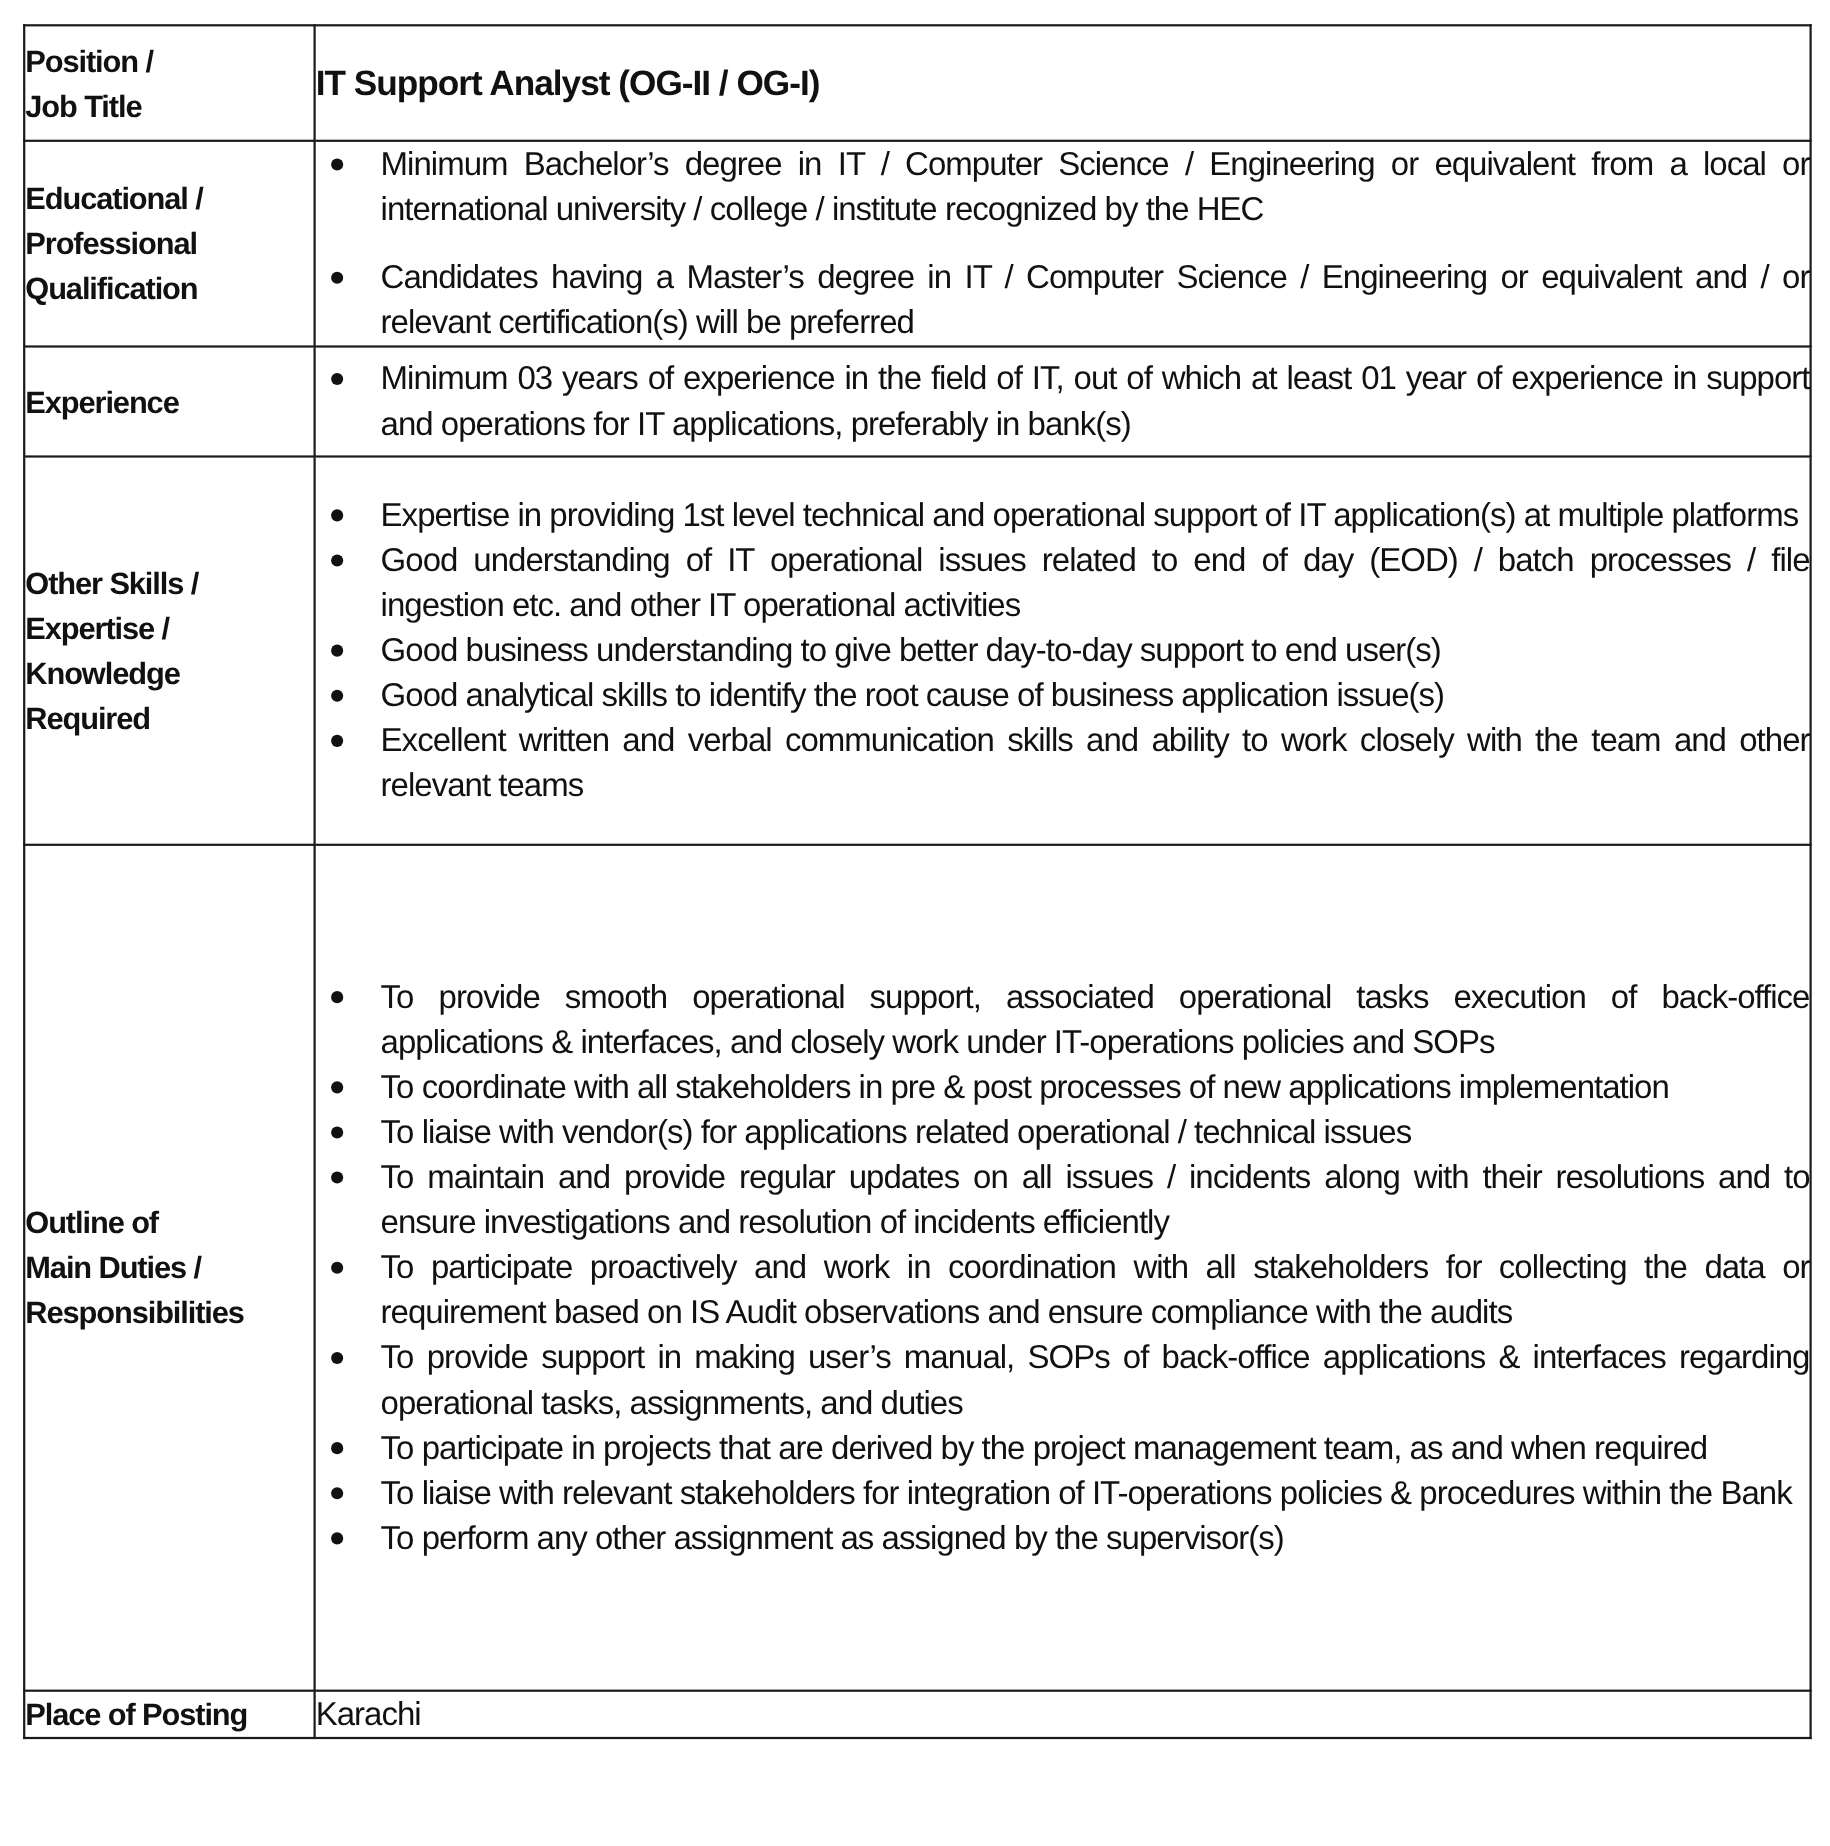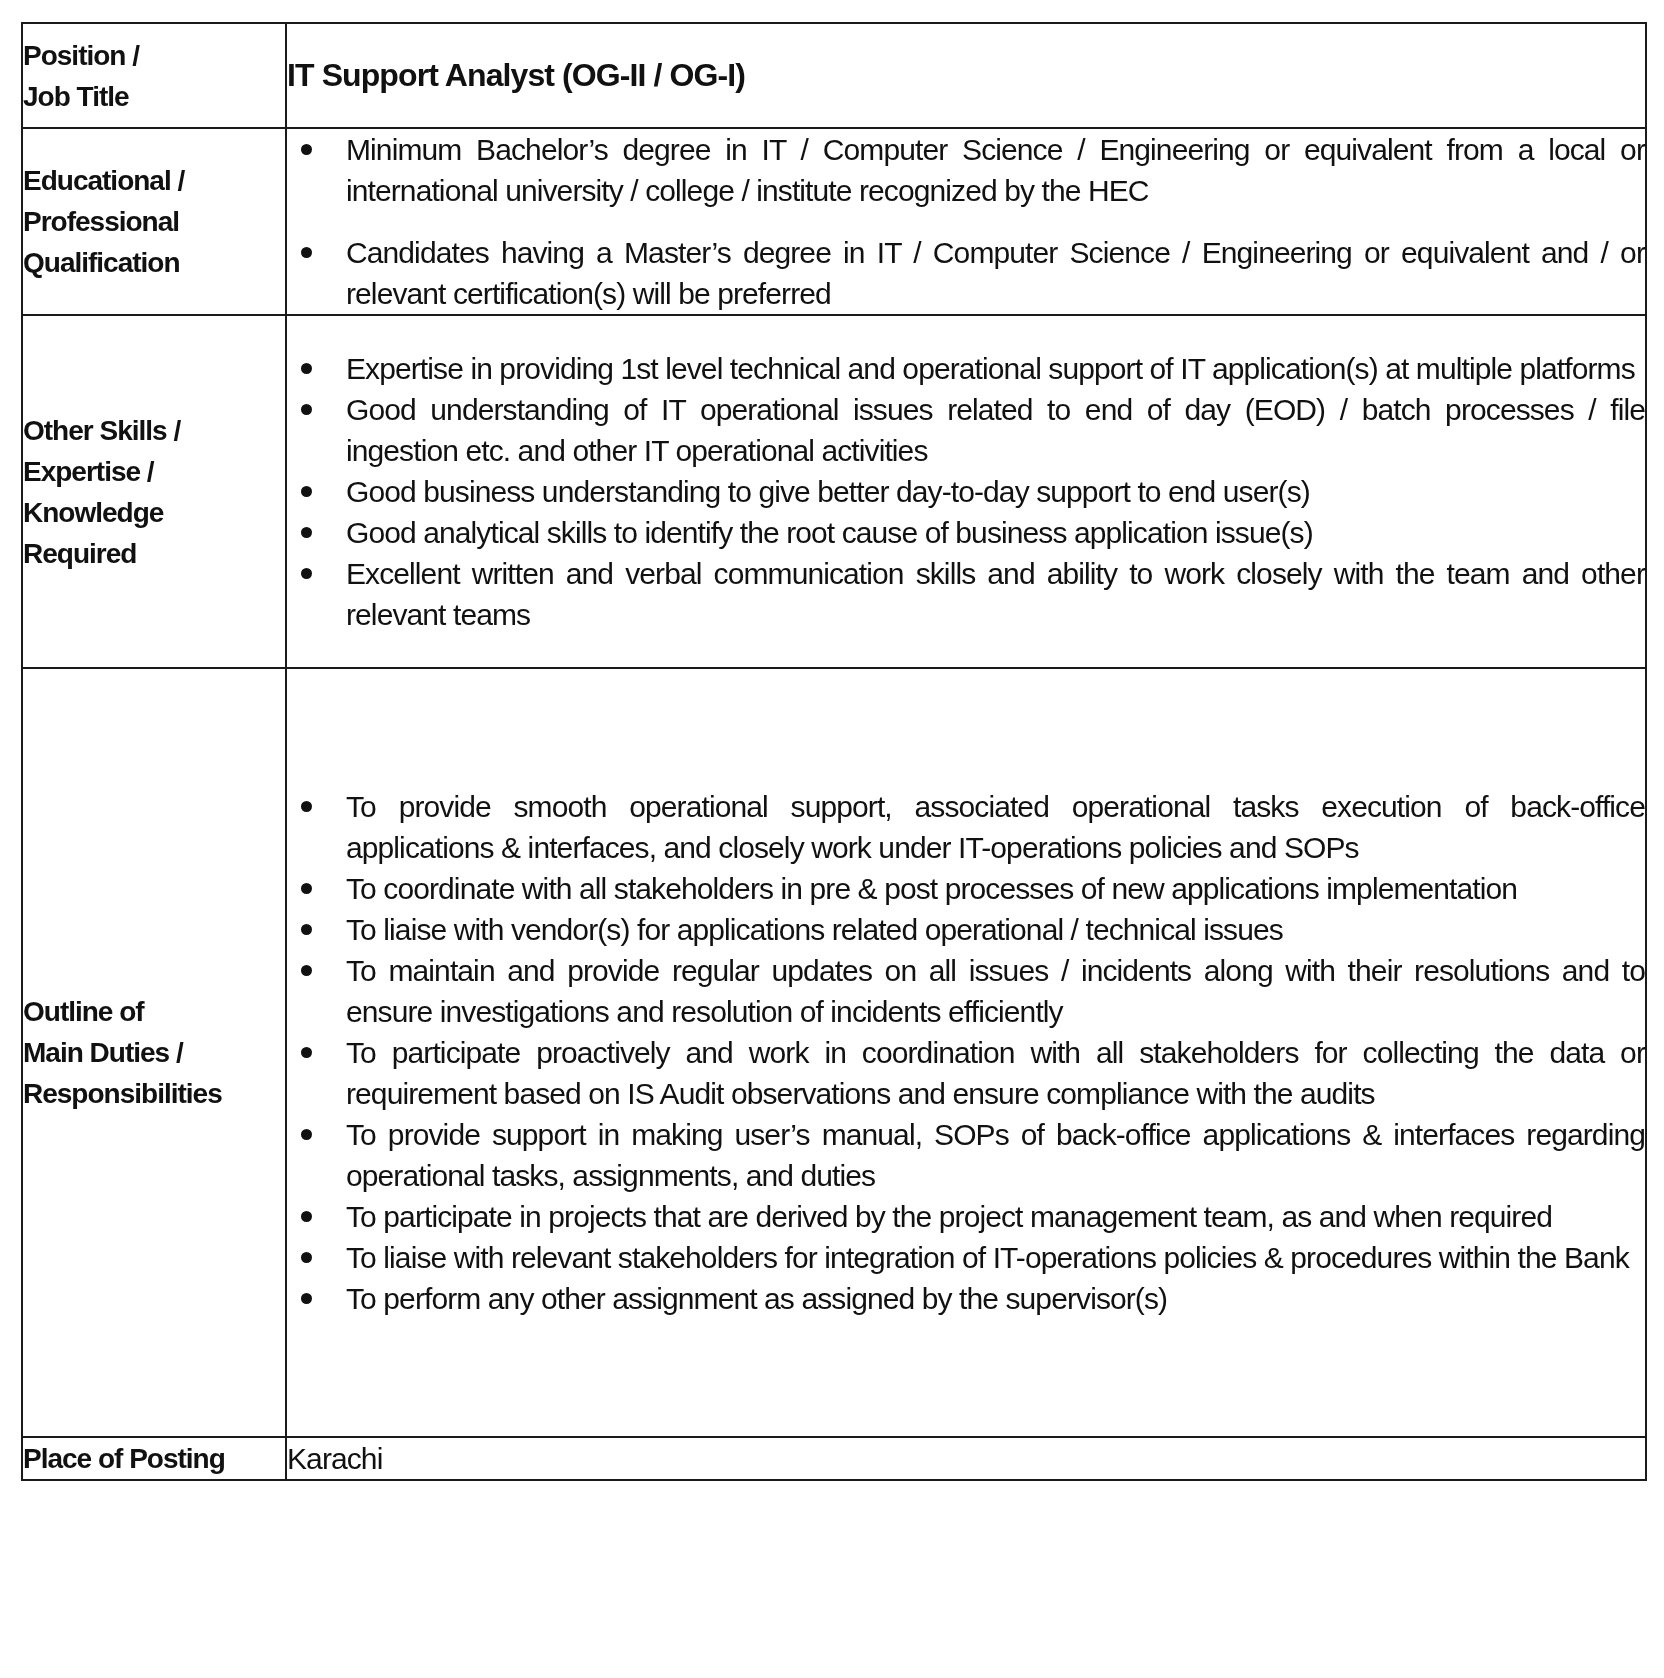--- a/index.html
+++ b/index.html
@@ -35,20 +35,28 @@
   <tr style="height:187px">
     <td class="label">
       <div>Educational /</div>
       <div>Professional</div>
       <div>Qualification</div>
     </td>
     <td class="value">
       <ul class="bul gap">
         <li><span class="dot"></span><span>Minimum Bachelor’s degree in IT / Computer Science / Engineering or equivalent from a local or international university / college / institute recognized by the HEC</span></li>
         <li><span class="dot"></span><span>Candidates having a Master’s degree in IT / Computer Science / Engineering or equivalent and / or relevant certification(s) will be preferred</span></li>
+      </ul>
+    </td>
+  </tr>
+  <tr style="height:100px">
+    <td class="label">Experience</td>
+    <td class="value">
+      <ul class="bul">
+        <li><span class="dot"></span><span>Minimum 03 years of experience in the field of IT, out of which at least 01 year of experience in support and operations for IT applications, preferably in bank(s)</span></li>
       </ul>
     </td>
   </tr>
   <tr style="height:353px">
     <td class="label">
       <div>Other Skills /</div>
       <div>Expertise /</div>
       <div>Knowledge</div>
       <div>Required</div>
     </td>

